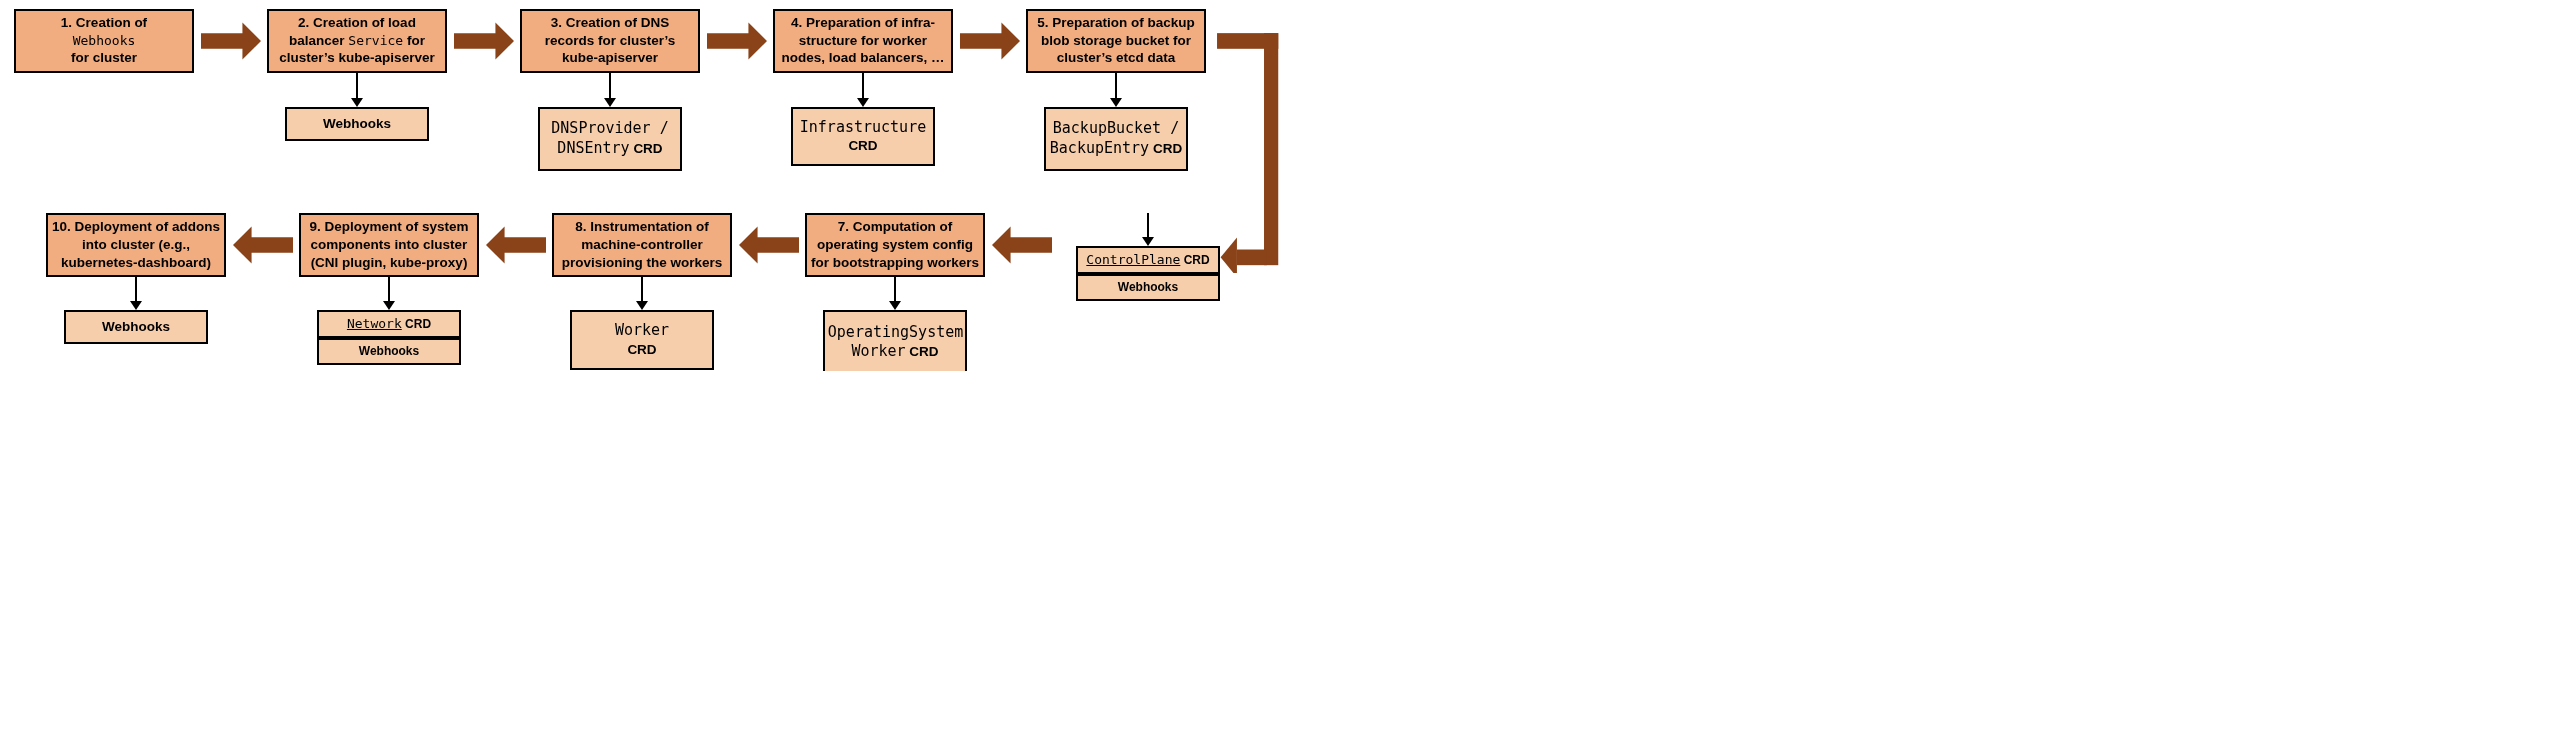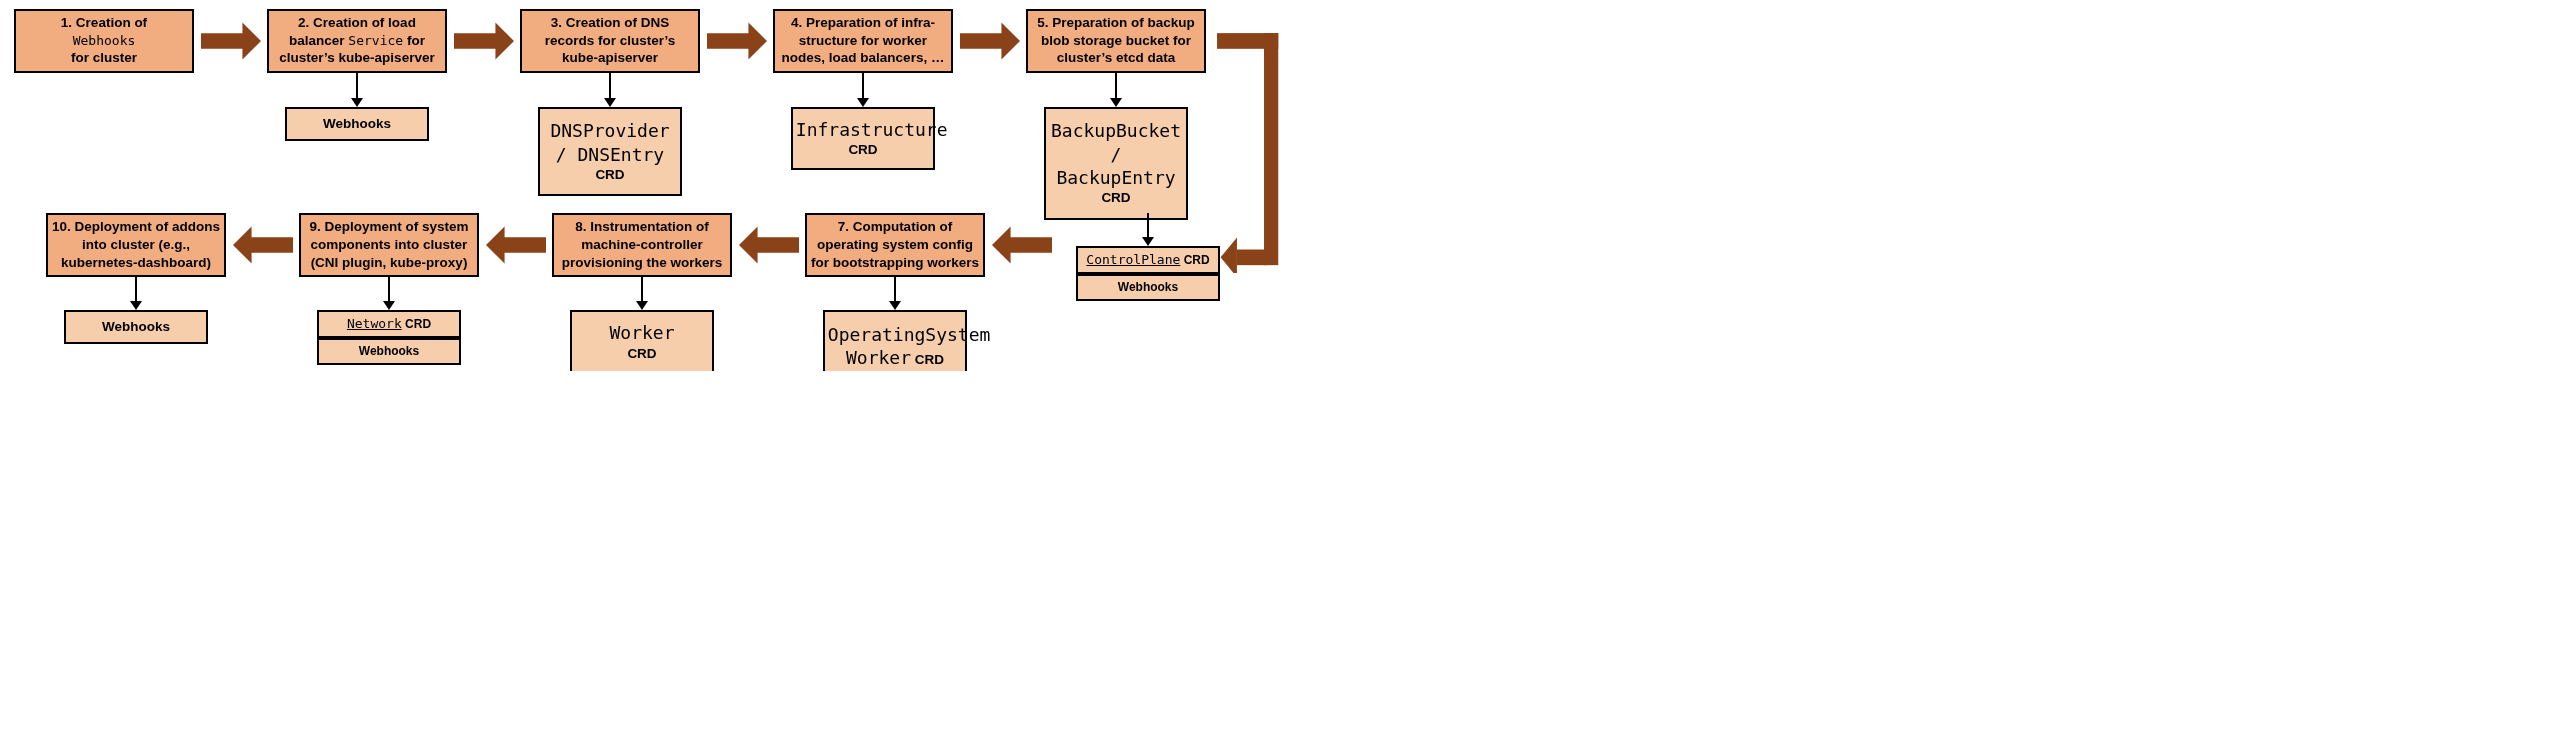--- a/index.html
+++ b/index.html
@@ -24,21 +24,21 @@
   .row-bottom .connector{height:33px;}
   .connector .line{width:2.1px;flex:1 1 auto;background:var(--ink);}
   .connector .head{width:0;height:0;border-left:6.4px solid transparent;
                    border-right:6.4px solid transparent;border-top:9.3px solid var(--ink);}
   .sub{box-sizing:border-box;width:144px;border:2.1px solid var(--ink);background:var(--sub-fill);
        text-align:center;font-size:13.5px;line-height:1.3;}
   .sub.tall{min-height:59px;padding:9.3px 2.8px;display:flex;flex-direction:column;justify-content:center;}
   .sub.tall.inline{display:block;padding:10.7px 2.8px;}
   .sub.short{padding:6.4px 2.8px;font-weight:bold;}
   .sub.rowline{padding:3.6px 2.8px;font-size:12px;font-weight:bold;}
-  .sub .mono{font-size:18px;}
+  .sub .mono{font-size:15px;}
   .sub.rowline .mono{font-size:13px;text-decoration:underline;}
   .crdlabel{font-family:"Liberation Sans",sans-serif;font-weight:bold;}
   .blk{display:block;}
   .elbow{position:absolute;left:1214px;top:31px;color:var(--arrow);}
 </style>
 </head>
 <body>
 
 <div class="canvas">
 

